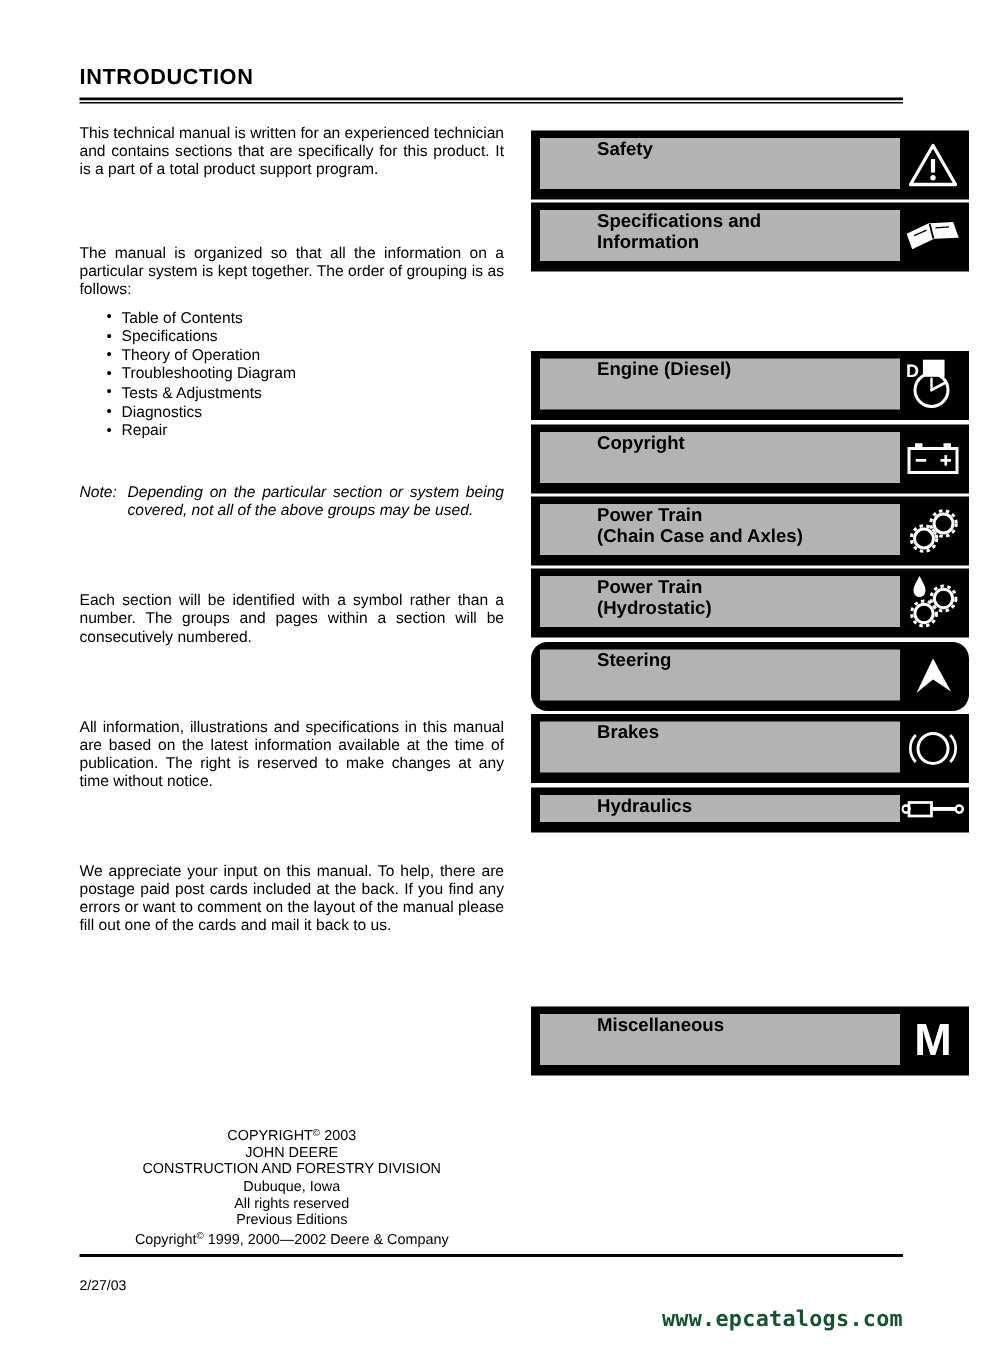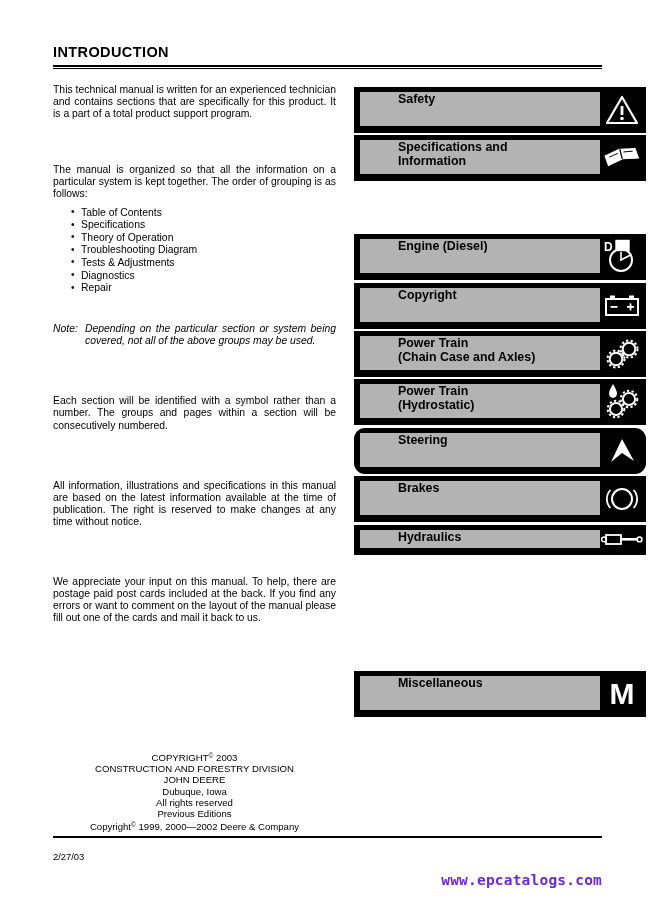--- a/index.html
+++ b/index.html
@@ -141,21 +141,21 @@
   }
   #watermark {
     position: absolute;
     left: 350px;
     top: 872px;
     width: 252px;
     text-align: right;
     font-family: "DejaVu Sans Mono", monospace;
     font-size: 14.5px;
     font-weight: bold;
-    color: #6d28d9;
+    color: #14532d;
     letter-spacing: 0.2px;
   }
 
   
   #boxes {
     position: absolute;
     left: 354px;
     top: 0;
     width: 292px;
     height: 902px;
@@ -240,22 +240,22 @@
     <div class="spacer-xxl"></div>
     <p class="para">Each section will be identified with a symbol rather than a number. The groups and pages within a section will be consecutively numbered.</p>
     <div class="spacer-xxl"></div>
     <p class="para">All information, illustrations and specifications in this manual are based on the latest information available at the time of publication. The right is reserved to make changes at any time without notice.</p>
     <div class="spacer-xxl"></div>
     <p class="para">We appreciate your input on this manual. To help, there are postage paid post cards included at the back. If you find any errors or want to comment on the layout of the manual please fill out one of the cards and mail it back to us.</p>
   </div>
 
   <div id="copyright">
     <div><span>COPYRIGHT</span><sup>©</sup><span> 2003</span></div>
+    <div>JOHN DEERE</div>
     <div>CONSTRUCTION AND FORESTRY DIVISION</div>
-    <div>JOHN DEERE</div>
     <div>Dubuque, Iowa</div>
     <div>All rights reserved</div>
     <div>Previous Editions</div>
     <div><span>Copyright</span><sup>©</sup><span> 1999, 2000—2002 Deere &amp; Company</span></div>
   </div>
 
   <div id="footer-rule"></div>
   <div id="footer-date">2/27/03</div>
   <div id="watermark">www.epcatalogs.com</div>
 

